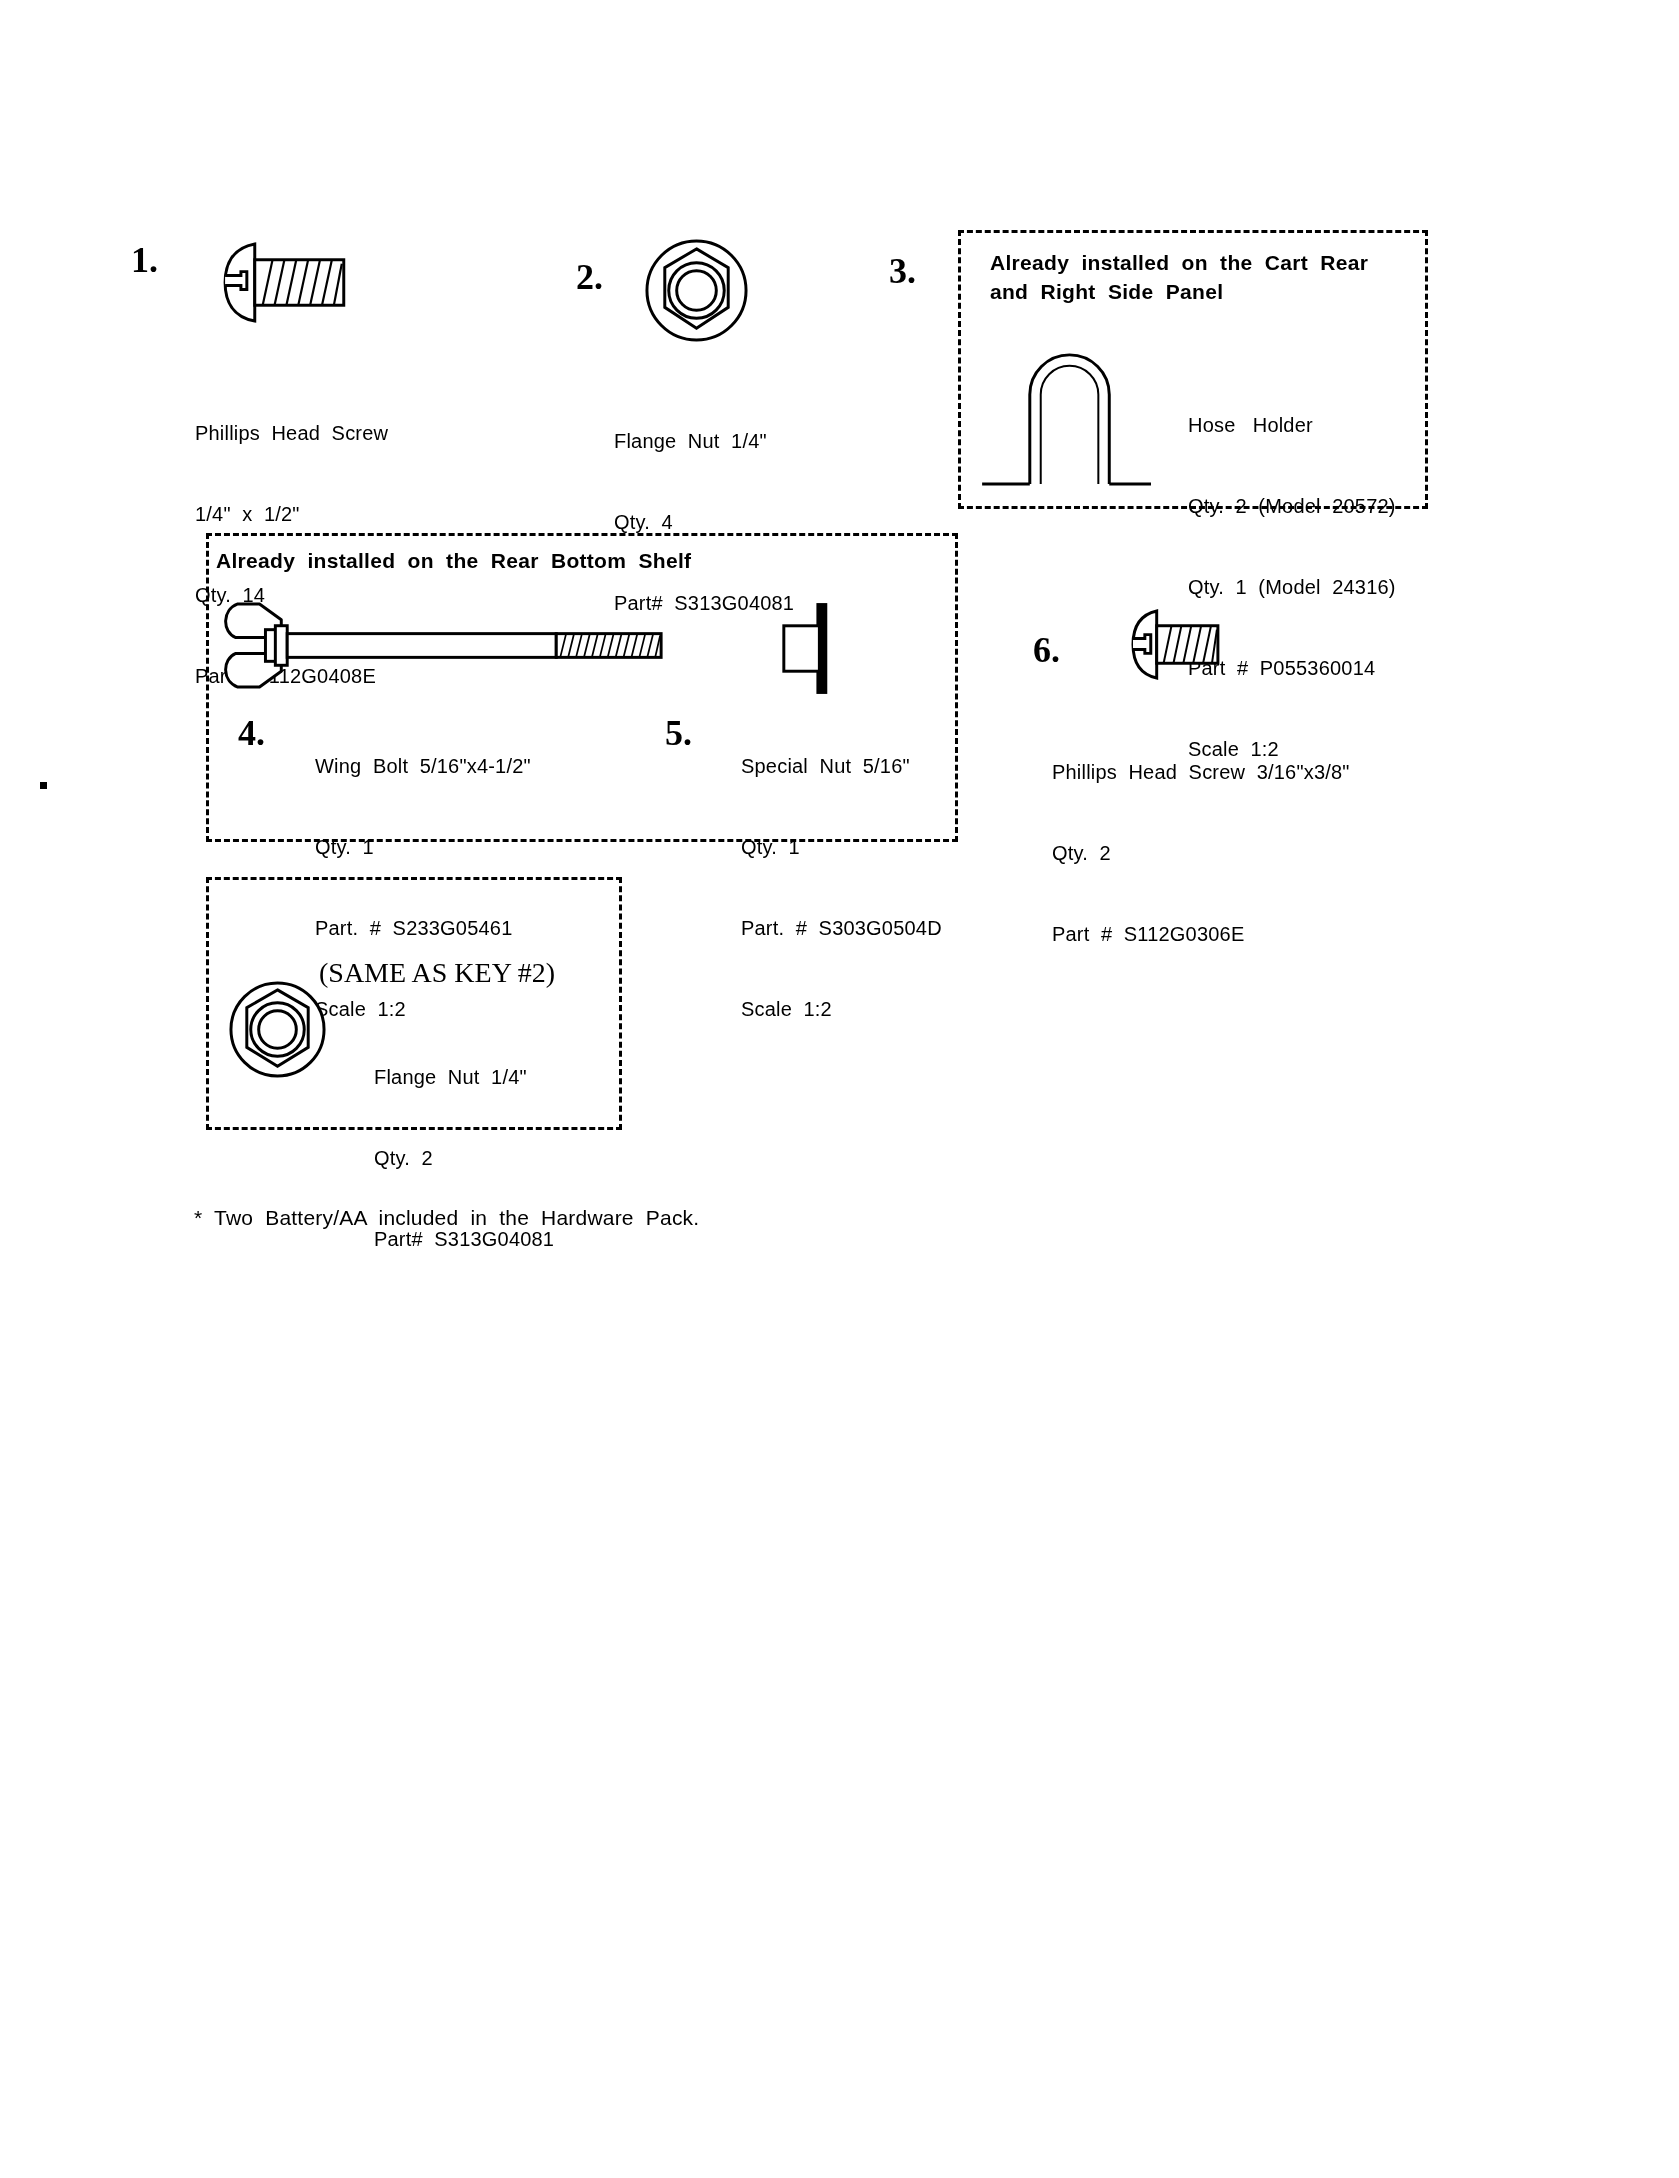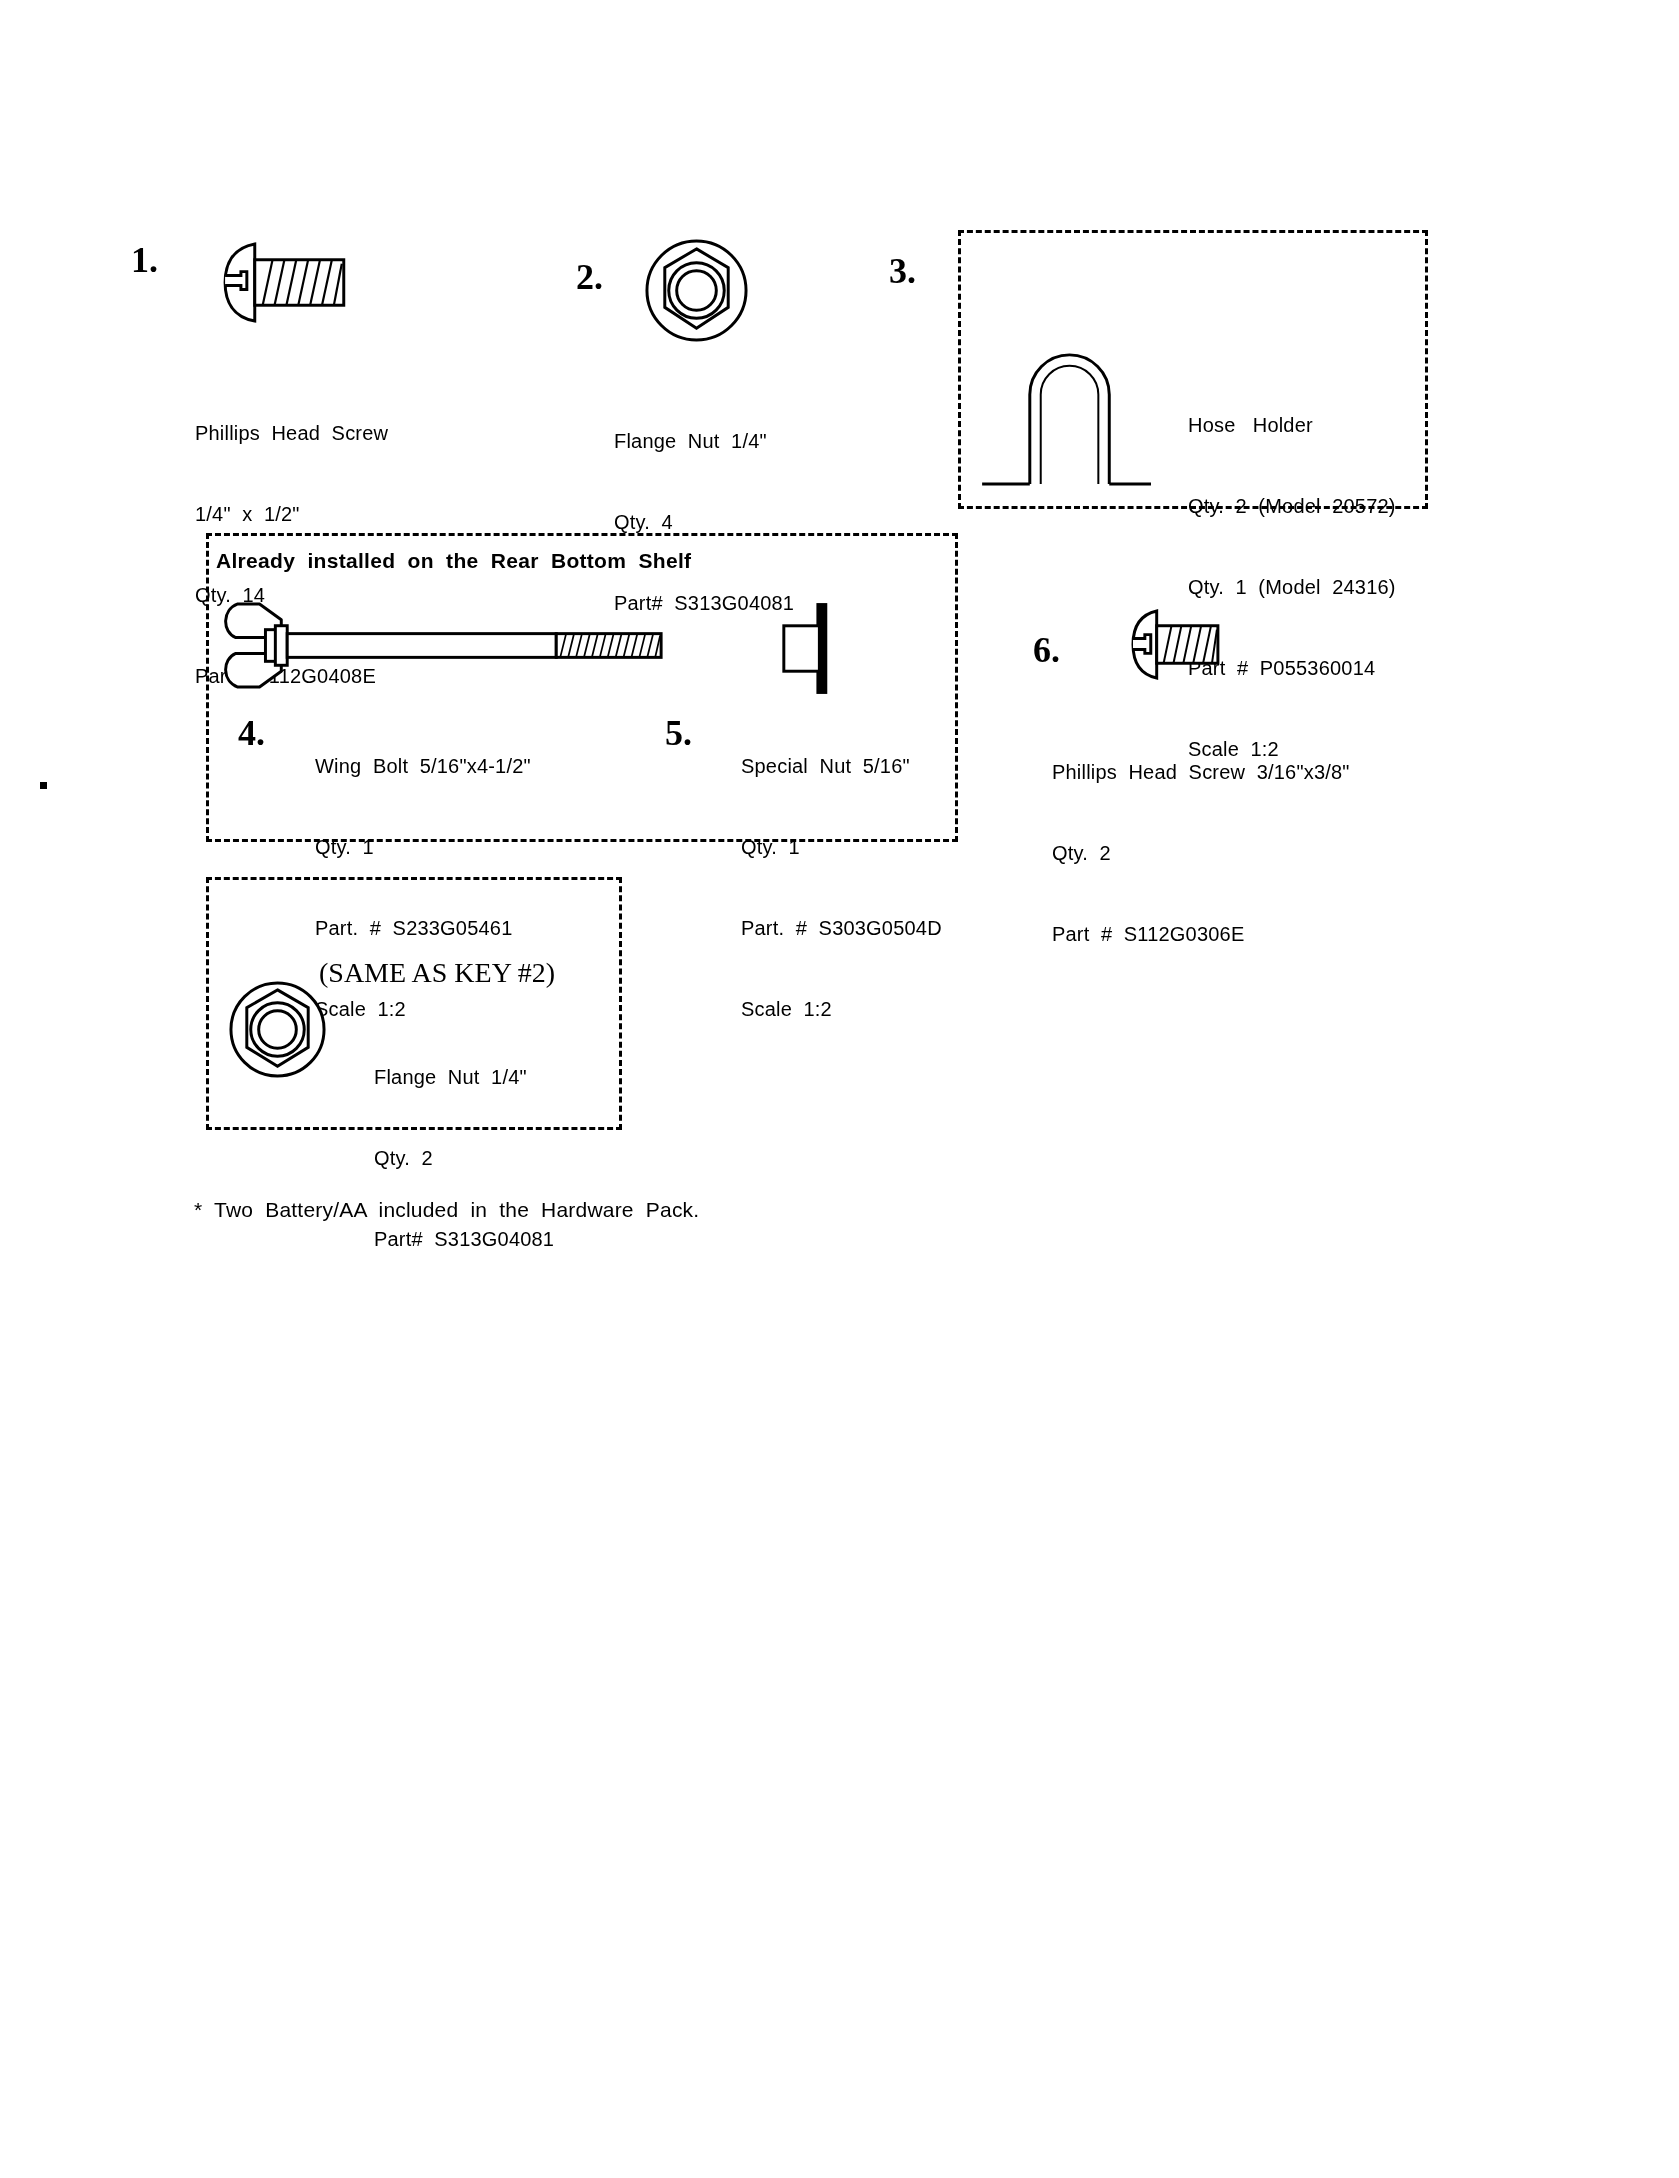--- a/index.html
+++ b/index.html
@@ -69,20 +69,21 @@
     line-height: 30px;
     white-space: pre;
   }
 
   .footnote {
     font-family: "Liberation Sans", sans-serif;
     font-size: 21px;
     line-height: 28px;
     white-space: pre;
     letter-spacing: 0.2px;
+    margin-top: 8px;
   }
 
   svg { display: block; overflow: visible; }
 </style>
 </head>
 <body>
 
 <div class="sheet">
 
   <div class="abs key-num" style="left:131px; top:242px;">1.</div>
@@ -129,20 +130,22 @@
   <div class="abs spec" style="left:614px; top:374px;">
     <div>Flange  Nut  1/4"</div>
     <div>Qty.  4</div>
     <div>Part#  S313G04081</div>
   </div>
 
   <div class="abs key-num" style="left:889px; top:253px;">3.</div>
 
   <div class="dashed-box" style="left:958px; top:230px; width:470px; height:279px;"></div>
 
+  <div class="abs box-title" style="left:990px; top:248px;">Already  installed  on  the  Cart  Rear
+and  Right  Side  Panel</div>
 
   <div class="abs" style="left:1000px; top:337px;">
     <svg width="149" height="149" viewBox="0 0 150 150">
 
       <path d="M30 148 L30 58 A40 40 0 0 1 110 58 L110 148" fill="none" stroke="#000" stroke-width="3"></path>
 
       <path d="M41 148 L41 58 A29 29 0 0 1 99 58 L99 148" fill="none" stroke="#000" stroke-width="2"></path>
 
       <line x1="30" y1="148" x2="-18" y2="148" stroke="#000" stroke-width="3"></line>
       <line x1="110" y1="148" x2="152" y2="148" stroke="#000" stroke-width="3"></line>

